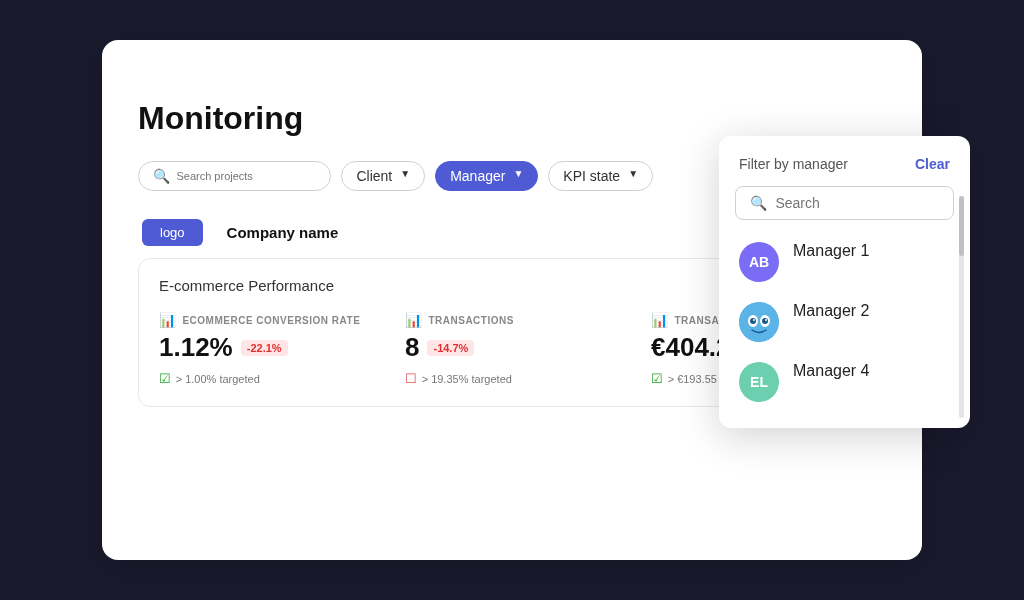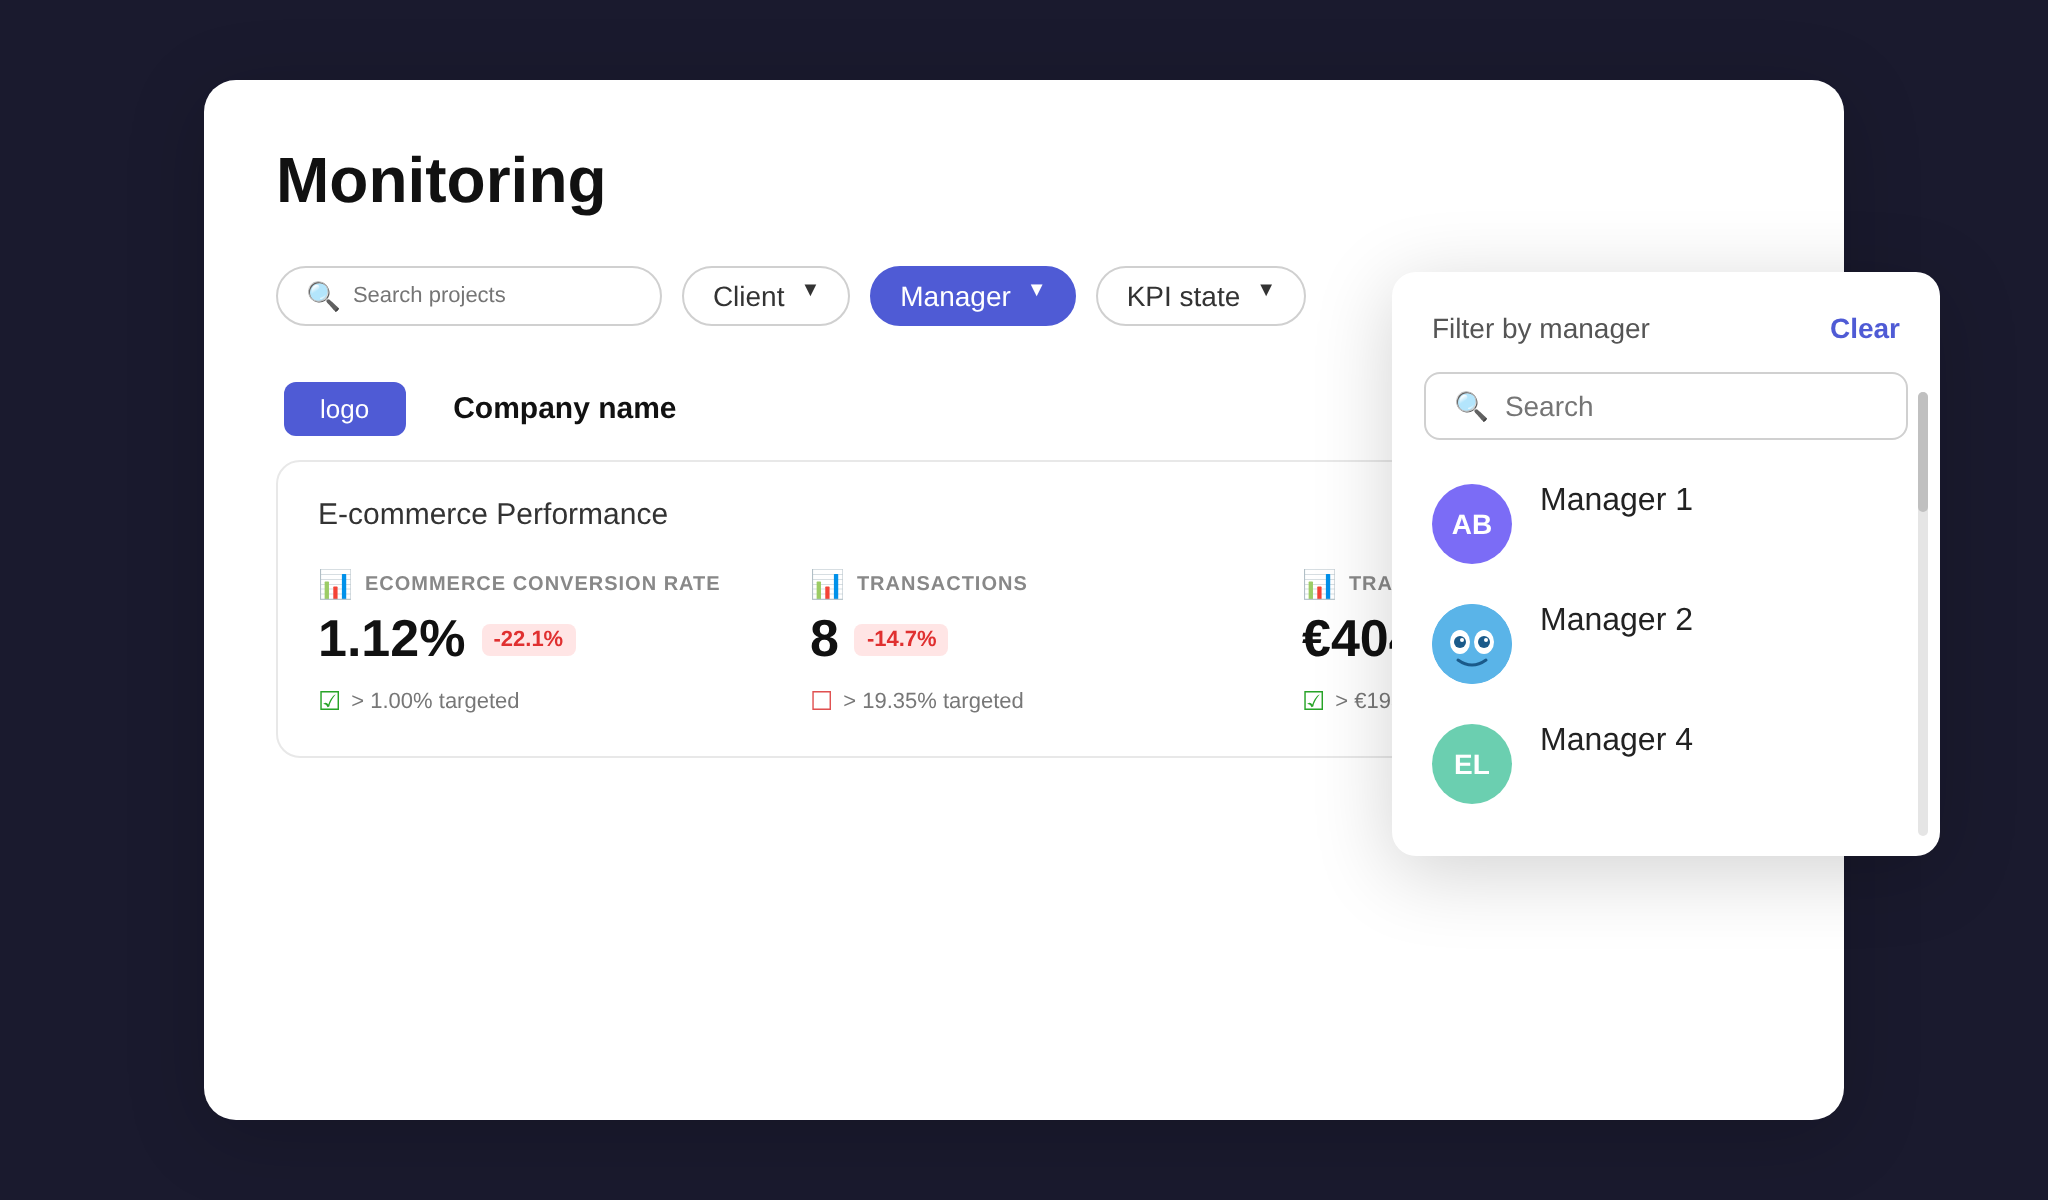--- a/index.html
+++ b/index.html
@@ -18,20 +18,21 @@
       min-height: 520px;
       padding: 32px 36px;
       position: relative;
       box-shadow: 0 8px 40px rgba(0,0,0,0.18);
     }
     .page-title {
       font-size: 32px;
       font-weight: 700;
       color: #111;
       margin-bottom: 24px;
+      margin-top: 28px;
     }
     .filters-row {
       display: flex;
       gap: 10px;
       align-items: center;
       margin-bottom: 28px;
     }
     .search-input-wrap {
       display: flex;
       align-items: center;
@@ -166,21 +167,21 @@
     }
     .target-icon-warn {
       color: #e05050;
       font-size: 13px;
     }
     
     .dropdown-popup {
       position: absolute;
       top: 96px;
       right: -48px;
-      width: 274px;
+      width: 251px;
       background: #fff;
       border-radius: 12px;
       box-shadow: 0 8px 40px rgba(0,0,0,0.18);
       padding: 20px 0 16px;
       z-index: 100;
     }
     .dropdown-header {
       display: flex;
       justify-content: space-between;
       align-items: center;

